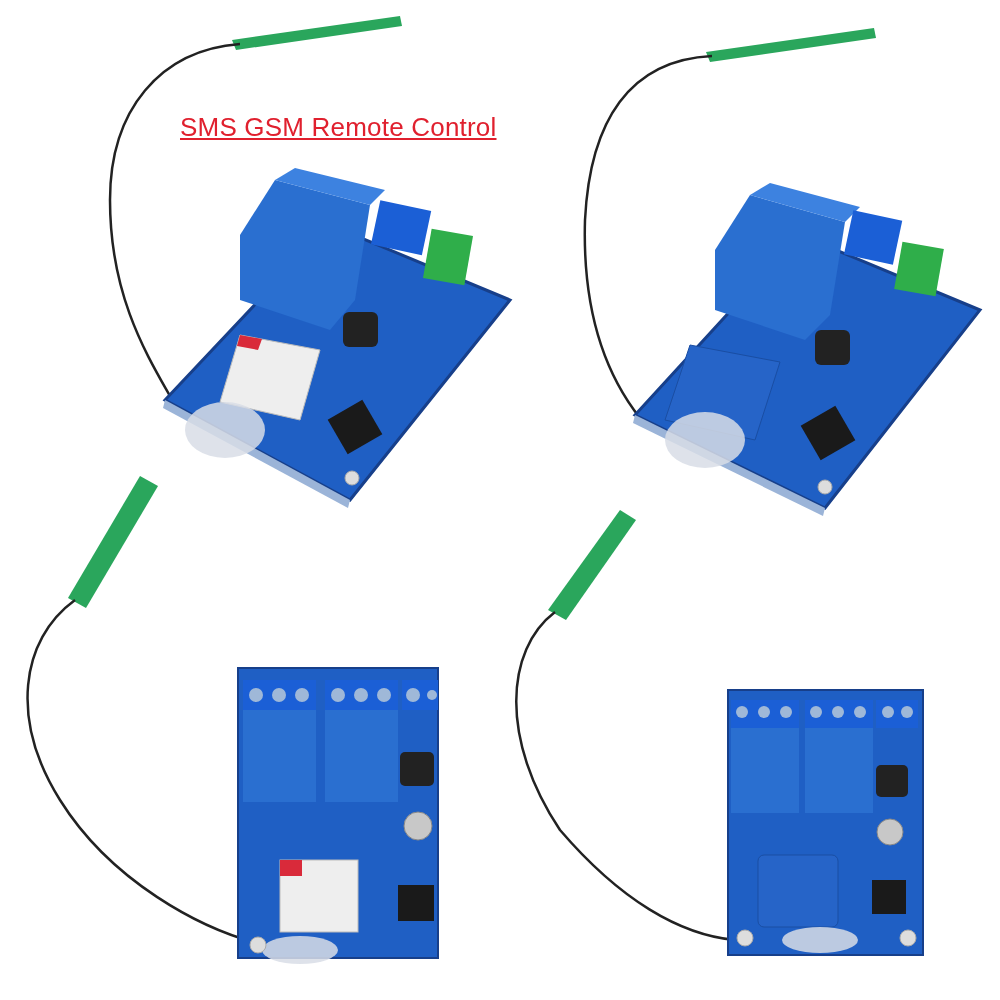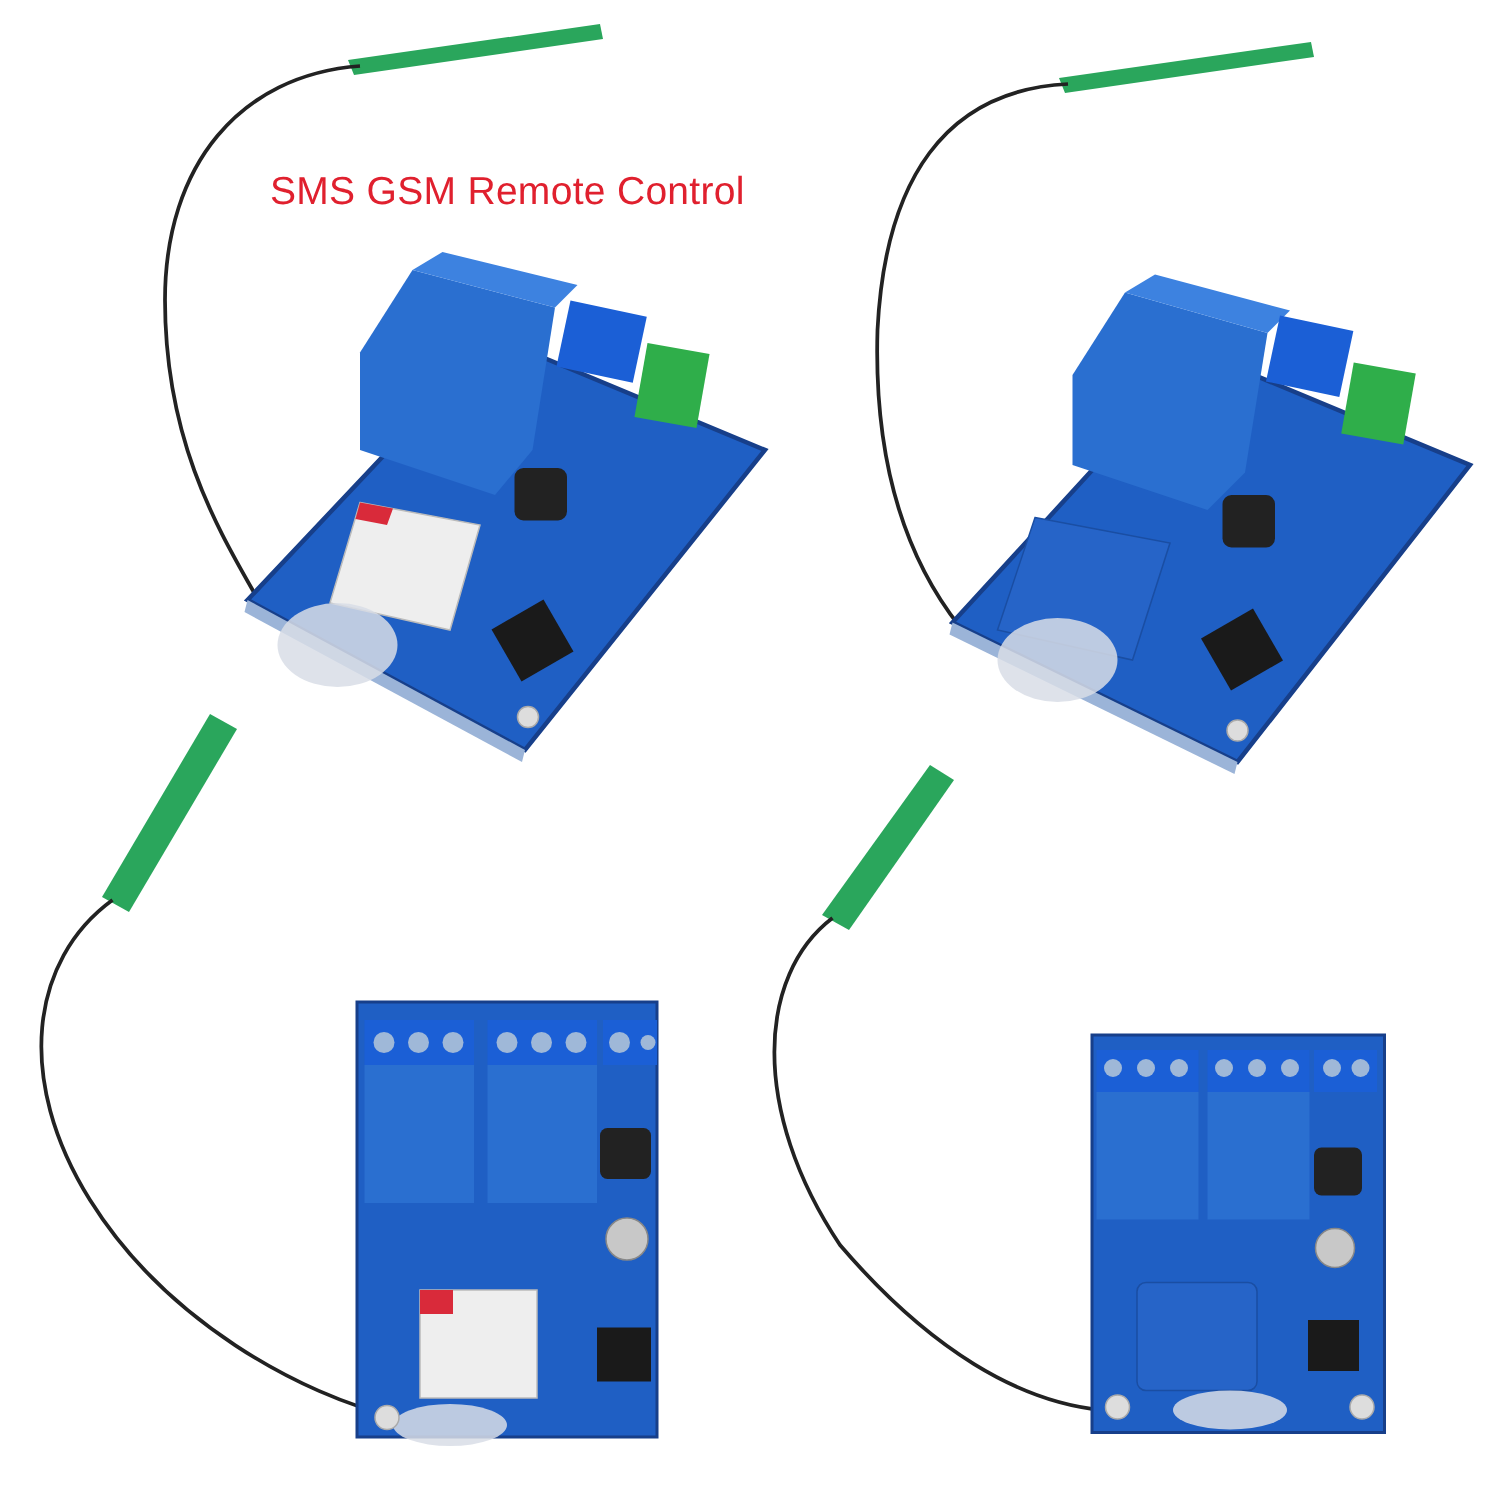--- a/index.html
+++ b/index.html
@@ -1,17 +1,17 @@
 <!DOCTYPE html>
 <html><head>
 <meta charset="utf-8">
 <style>
   html,body{margin:0;padding:0;background:#ffffff;}
   body{width:1000px;height:1000px;position:relative;overflow:hidden;font-family:"Liberation Sans",sans-serif;}
-  .title{position:absolute;left:180px;top:112px;font-size:26px;color:#e0202e;white-space:nowrap;letter-spacing:0.2px;}
+  .title{position:absolute;left:180px;top:112px;font-size:26px;color:#e0202e;white-space:nowrap;letter-spacing:0.2px;text-decoration:underline;}
   svg.scene{position:absolute;left:0;top:0;}
 </style>
 </head>
 <body>
 
 <div class="title">SMS GSM Remote Control</div>
 
 <svg class="scene" width="1000" height="1000" viewBox="0 0 1000 1000">
 
   <g>

